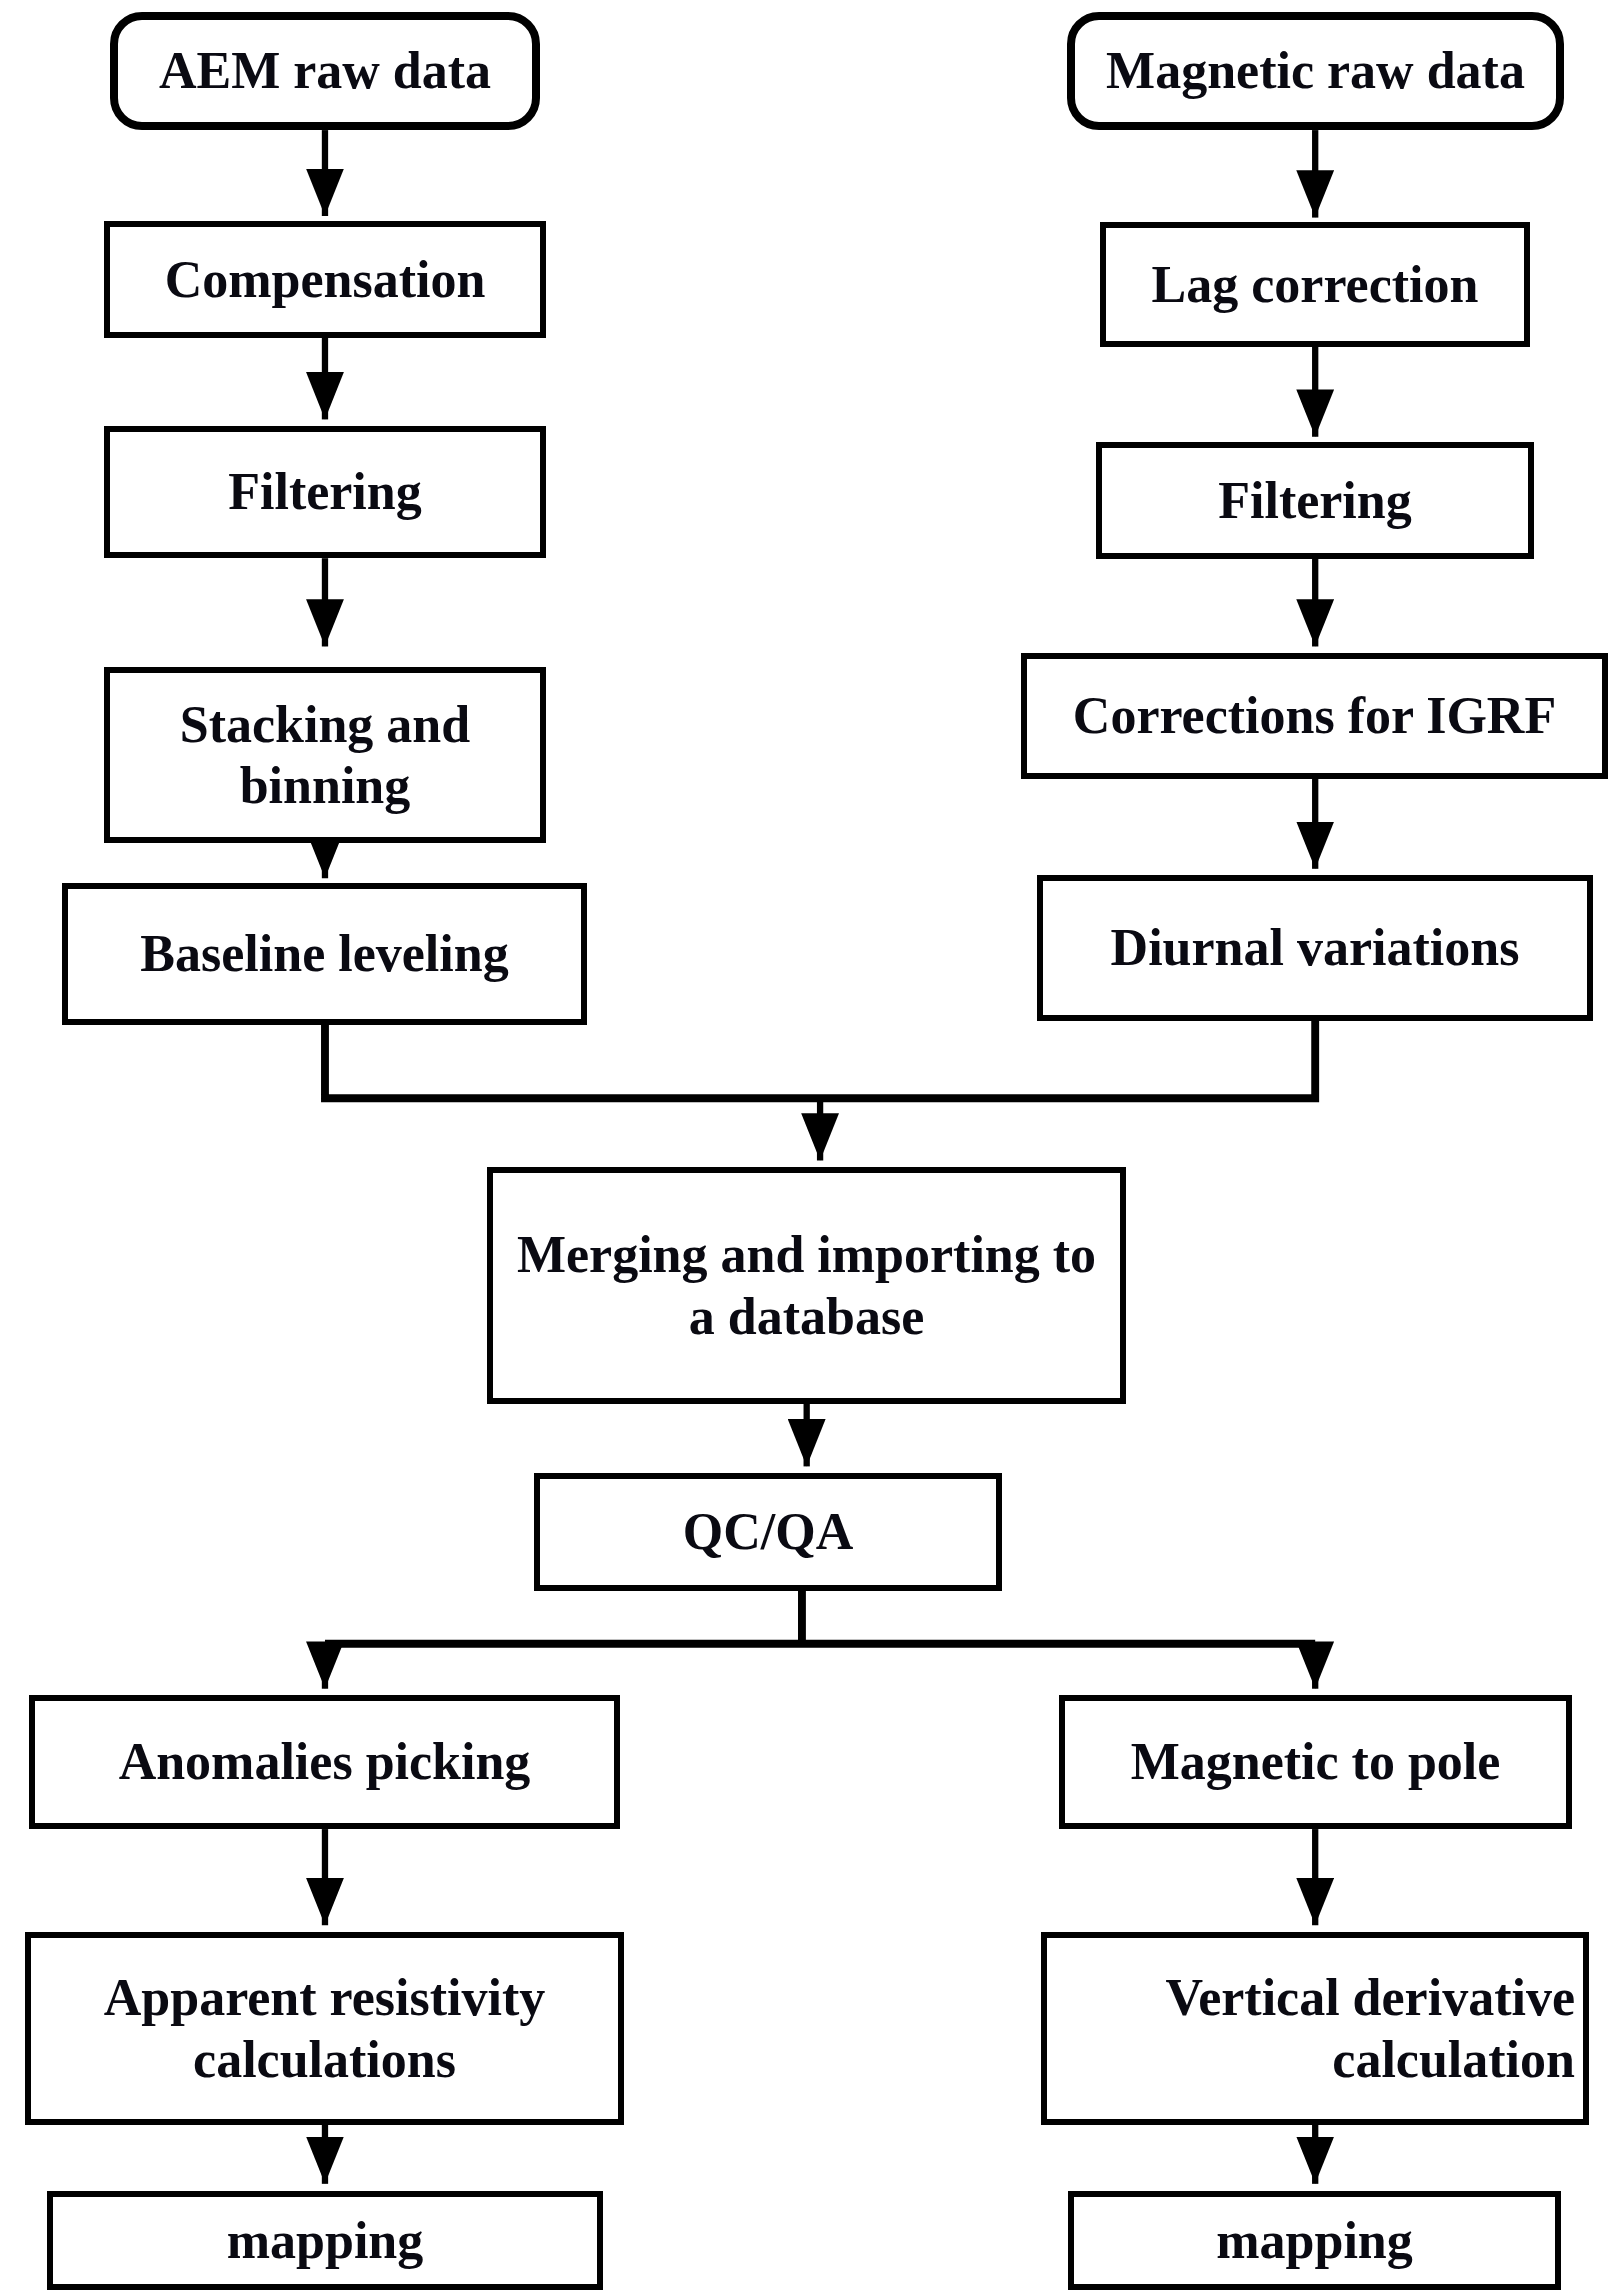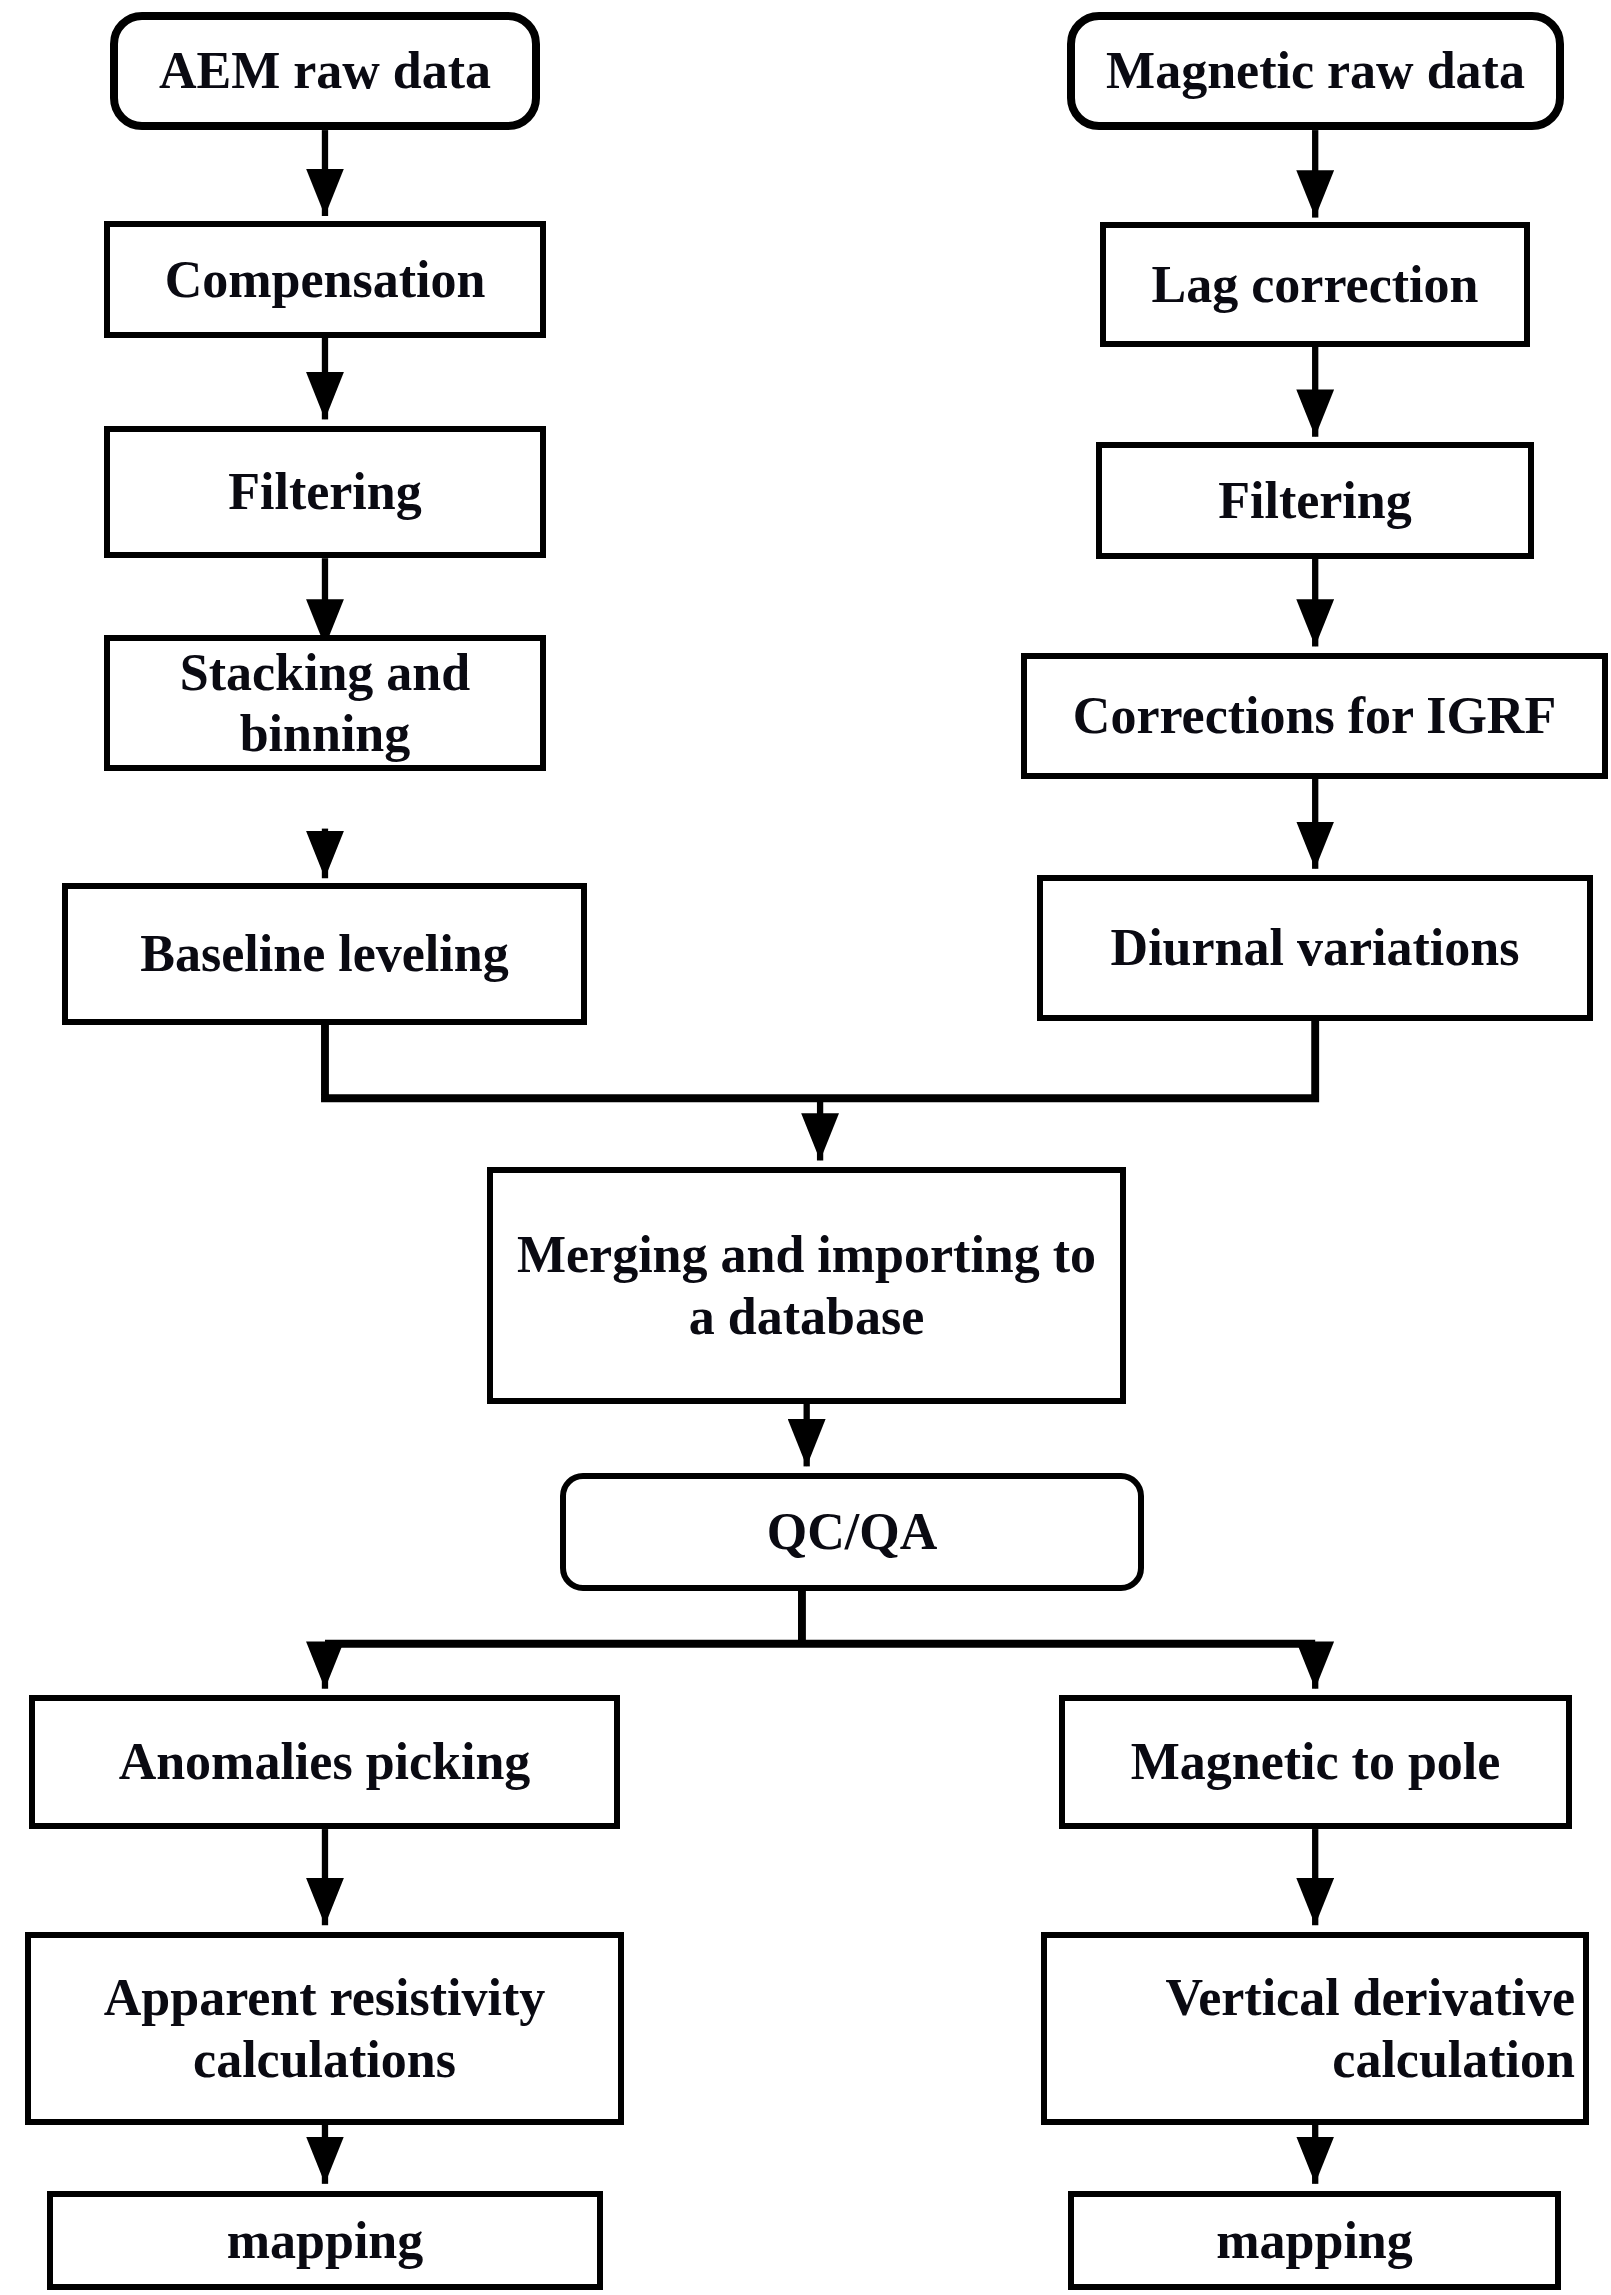--- a/index.html
+++ b/index.html
@@ -40,31 +40,31 @@
     padding: 9px 8px;
   }
   .node.rounded {
     border-width: 8px;
     border-radius: 32px;
   }
   
   #n-aem-raw        { left: 110px;  top: 12px;   width: 430px; height: 118px; }
   #n-compensation   { left: 104px;  top: 221px;  width: 442px; height: 117px; }
   #n-filtering-aem  { left: 104px;  top: 426px;  width: 442px; height: 132px; }
-  #n-stacking       { left: 104px;  top: 635px;  width: 442px; height: 136px; }
+  #n-stacking       { left: 104px;  top: 667px;  width: 442px; height: 176px; }
   #n-baseline       { left: 62px;  top: 883px; width: 525px; height: 142px; }
   
   #n-mag-raw        { left: 1067px; top: 12px;   width: 497px; height: 118px; }
   #n-lag            { left: 1100px; top: 222px;  width: 430px; height: 125px; }
   #n-filtering-mag  { left: 1096px; top: 442px;  width: 438px; height: 117px; }
   #n-igrf           { left: 1021px; top: 653px;  width: 587px; height: 126px; }
   #n-diurnal        { left: 1037px; top: 875px; width: 556px; height: 146px; }
   
   #n-merging        { left: 487px;  top: 1167px; width: 639px; height: 237px; align-items: center; }
-  #n-qcqa           { left: 560px;  top: 1473px; width: 584px; height: 118px; border-radius: 23px; }
+  #n-qcqa           { left: 534px;  top: 1473px; width: 468px; height: 118px; }
   
   #n-anomalies      { left: 29px;   top: 1695px; width: 591px; height: 134px; }
   #n-app-res        { left: 25px;   top: 1932px; width: 599px; height: 193px; }
   #n-mapping-aem    { left: 47px;   top: 2191px; width: 556px; height: 99px; }
   
   #n-rtp            { left: 1059px; top: 1695px; width: 513px; height: 134px; }
   #n-vert-deriv     { left: 1041px; top: 1932px; width: 548px; height: 193px; text-align: right; }
   #n-mapping-mag    { left: 1068px; top: 2191px; width: 493px; height: 99px; }
 </style>
 </head>

